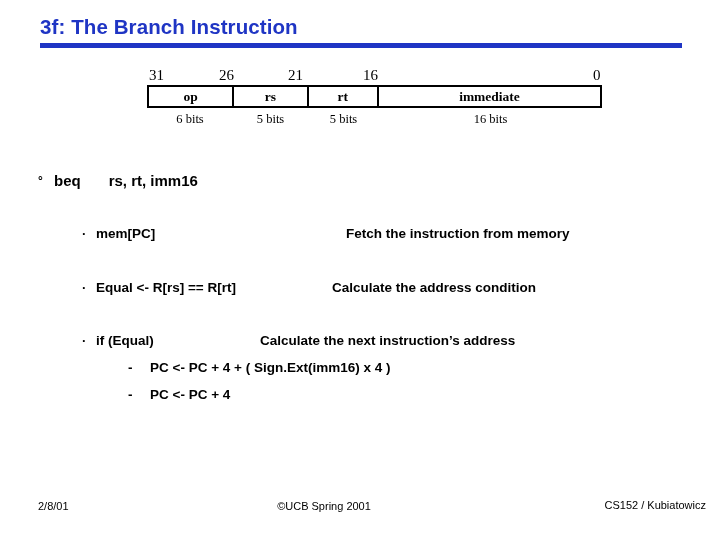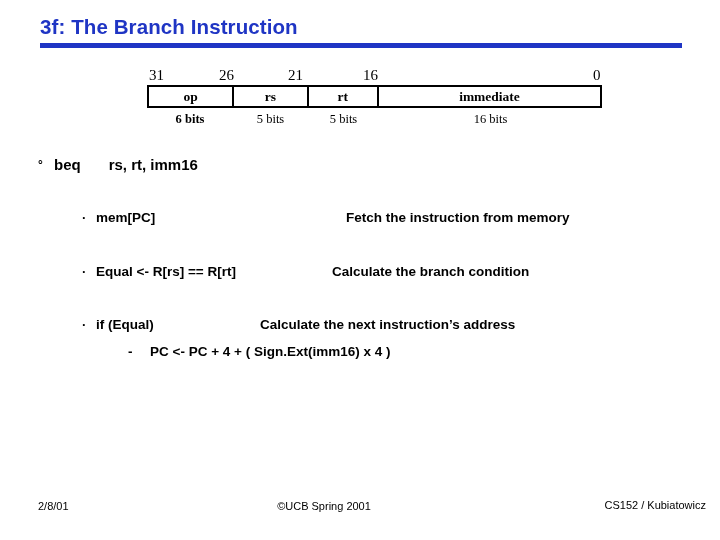--- a/index.html
+++ b/index.html
@@ -96,21 +96,21 @@
     font-family: "Liberation Serif", serif;
     font-size: 12.5px;
     color: #000000;
     box-sizing: border-box;
   }
 
   
   #body {
     position: absolute;
     left: 0;
-    top: 152px;
+    top: 168px;
     width: 720px;
   }
   .lvl1 {
     position: relative;
     margin-left: 38px;
     font-size: 15px;
     font-weight: bold;
     color: #000000;
     height: 26px;
     line-height: 26px;
@@ -205,54 +205,57 @@
     </div>
 
     <div class="fields-row">
       <div class="field-cell" style="width:86px;">op</div>
       <div class="field-cell" style="width:75px;">rs</div>
       <div class="field-cell" style="width:71px;">rt</div>
       <div class="field-cell" style="width:223px;">immediate</div>
     </div>
 
     <div class="widths-row">
-      <div class="width-cell" style="width:86px;font-weight:bold;">6 bits</div>
+      <div class="width-cell" style="width:86px;">6 bits</div>
       <div class="width-cell" style="width:75px;">5 bits</div>
       <div class="width-cell" style="width:71px;">5 bits</div>
       <div class="width-cell" style="width:223px;">16 bits</div>
     </div>
 
   </div>
 
   <div id="body">
 
     <div class="lvl1">
       <span class="bullet-circle">°</span><span class="kw">beq</span><span class="ops">rs, rt, imm16</span>
     </div>
 
     <div class="lvl2 row-gap-1">
       <span class="bullet-dot">·</span><span class="l2text">mem[PC]</span>
       <span class="l2note" style="left:264px; top:0;">Fetch the instruction from memory</span>
     </div>
 
     <div class="lvl2 row-gap-2">
       <span class="bullet-dot">·</span><span class="l2text">Equal &lt;- R[rs] == R[rt]</span>
-      <span class="l2note" style="left:250px; top:0;">Calculate the branch condition</span>
+      <span class="l2note" style="left:250px; top:0;">Calculate the address condition</span>
     </div>
 
     <div class="lvl2 row-gap-3">
       <span class="bullet-dot">·</span><span class="l2text">if (Equal)</span>
       <span class="l2note" style="left:178px; top:0;">Calculate the next instruction’s address</span>
     </div>
 
     <div class="lvl3 row-gap-4">
       <span class="bullet-dash">-</span><span>PC  &lt;-  PC + 4 + ( Sign.Ext(imm16) x 4 )</span>
     </div>
 
 
+    <div class="lvl3 row-gap-6">
+      <span class="bullet-dash">-</span><span>PC  &lt;-  PC + 4</span>
+    </div>
 
   </div>
 
   <div id="footer">
     <div class="footer-text" id="footer-date">2/8/01</div>
     <div class="footer-text" id="footer-copyright">©UCB Spring 2001</div>
     <div class="footer-text" id="footer-course">CS152 / Kubiatowicz</div>
     <div class="footer-text" id="footer-lec">Lec7.41</div>
   </div>
 

